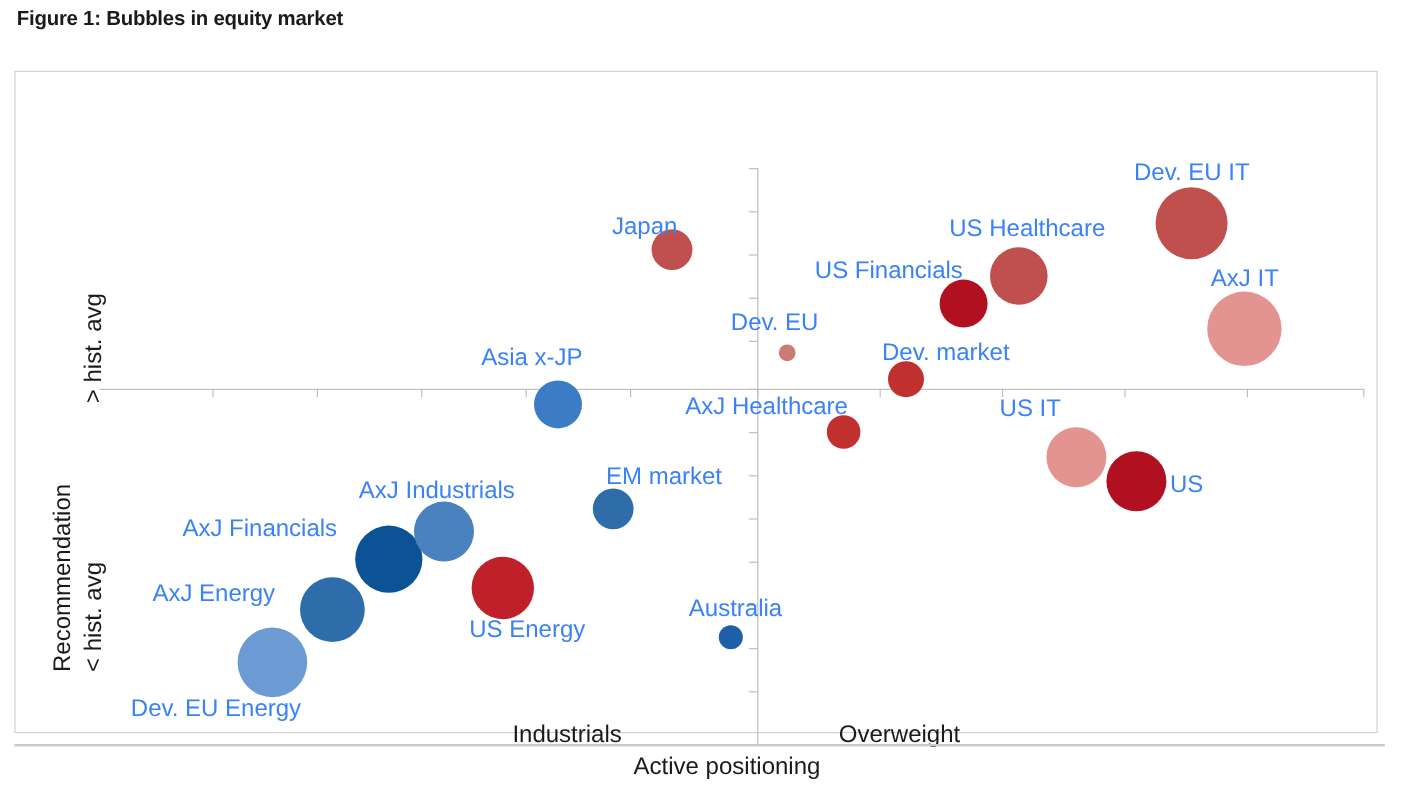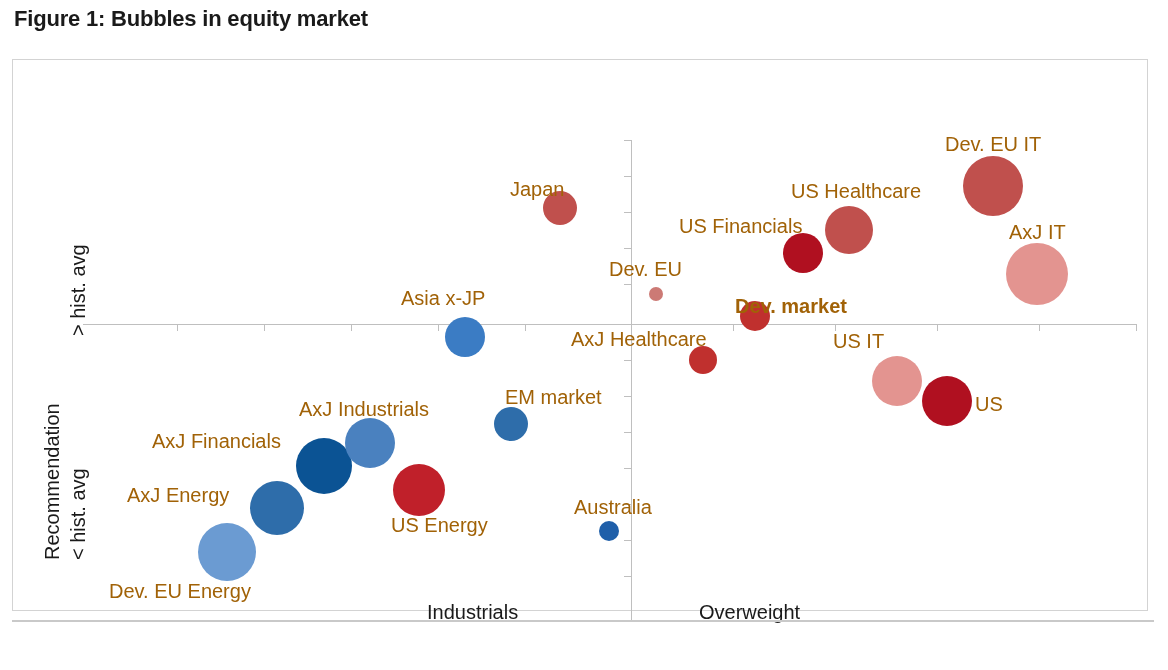--- a/index.html
+++ b/index.html
@@ -20,21 +20,21 @@
     left: 0; top: 0;
     width: 1168px;
     height: 670px;
   }
 
   
   #figure-title {
     position: absolute;
     left: 14px;
     top: 6px;
-    font-size: 22px;
+    font-size: 17px;
     font-weight: bold;
     color: #1a1a1a;
     letter-spacing: -0.2px;
     white-space: nowrap;
   }
 
   
   #chart-frame {
     position: absolute;
     left: 12px;
@@ -152,21 +152,21 @@
   }
 
   
   .bubble {
     position: absolute;
     border-radius: 50%;
   }
   .bubble-label {
     position: absolute;
     font-size: 20px;
-    color: #a16207;
+    color: #3b82f6;
     white-space: nowrap;
   }
 </style>
 </head>
 <body>
 
 <div id="figure-root">
 
   <div id="figure-title">Figure 1: Bubbles in equity market</div>
 
@@ -225,35 +225,36 @@
         <div class="bubble-label" style="left: 114px; top: 424px;">AxJ Energy</div>
         <div class="bubble-label" style="left: 139px; top: 370px;">AxJ Financials</div>
         <div class="bubble-label" style="left: 286px; top: 338px;">AxJ Industrials</div>
         <div class="bubble-label" style="left: 378px; top: 454px;">US Energy</div>
         <div class="bubble-label" style="left: 388px; top: 227px;">Asia x-JP</div>
         <div class="bubble-label" style="left: 492px; top: 326px;">EM market</div>
         <div class="bubble-label" style="left: 497px; top: 118px;">Japan</div>
         <div class="bubble-label" style="left: 561px; top: 436px;">Australia</div>
         <div class="bubble-label" style="left: 596px; top: 198px;">Dev. EU</div>
         <div class="bubble-label" style="left: 558px; top: 268px;">AxJ Healthcare</div>
-        <div class="bubble-label" style="left: 722px; top: 235px; font-weight: bold;">Dev. market</div>
+        <div class="bubble-label" style="left: 722px; top: 223px;">Dev. market</div>
         <div class="bubble-label" style="left: 666px; top: 155px;">US Financials</div>
         <div class="bubble-label" style="left: 778px; top: 120px;">US Healthcare</div>
         <div class="bubble-label" style="left: 820px; top: 270px;">US IT</div>
         <div class="bubble-label" style="left: 962px; top: 305px; margin-top: 28px;">US</div>
         <div class="bubble-label" style="left: 932px; top: 73px;">Dev. EU IT</div>
         <div class="bubble-label" style="left: 996px; top: 161px;">AxJ IT</div>
       </div>
 
     <div id="y-axis-title-group">
       <div class="rot" id="y-axis-main">Recommendation</div>
       <div class="rot" id="y-axis-upper">&gt; hist. avg</div>
       <div class="rot" id="y-axis-lower">&lt; hist. avg</div>
     </div>
 
     <div id="x-label-under">Industrials</div>
     <div id="x-label-over">Overweight</div>
+    <div id="x-axis-title">Active positioning</div>
 
   </div>
 
   <div id="source-rule"></div>
 
 </div>
 
 </body></html>

